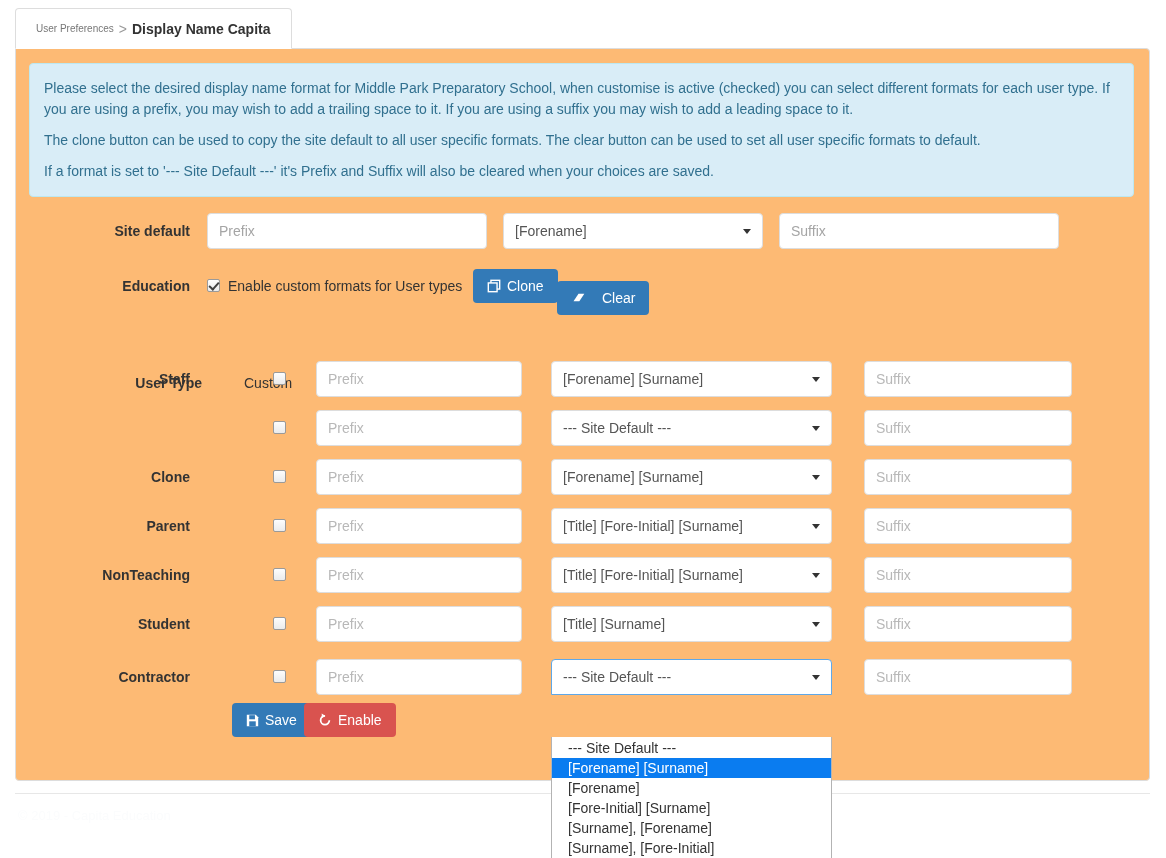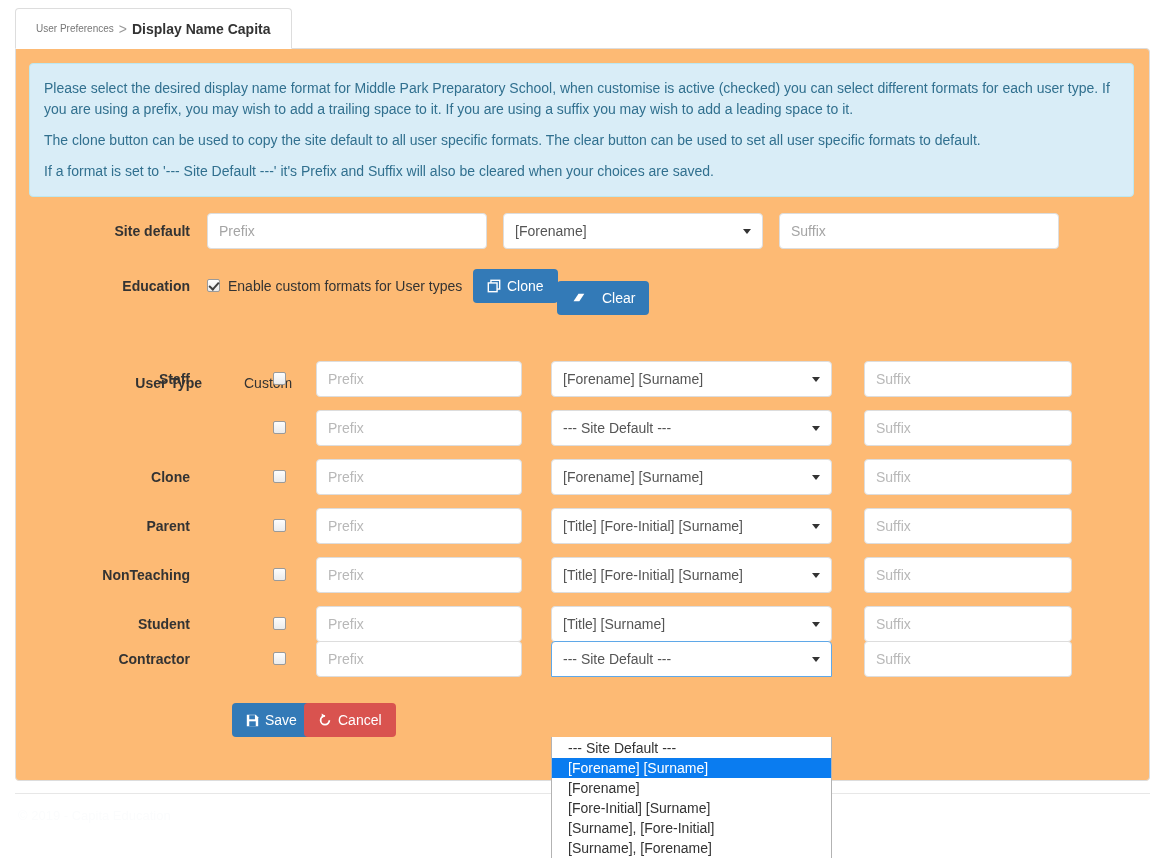--- a/index.html
+++ b/index.html
@@ -327,59 +327,59 @@
       <div class="row" style="top: 557px;">
         <div class="row-label">Student</div>
         <div class="cbx" style="left: 257px; top: 11px;"></div>
         <input class="txt faded" placeholder="Prefix" style="left: 300px; width: 206px;">
         <div class="sel" style="left: 535px; width: 281px;">
           <span class="sel-val">[Title] [Surname]</span>
           <span class="caret"></span>
         </div>
         <input class="txt faded" placeholder="Suffix" style="left: 848px; width: 208px;">
       </div>
-      <div class="row" style="top: 592px; text-decoration: underline;">
+      <div class="row" style="top: 610px; text-decoration: underline;">
         <div class="row-label">Contractor</div>
         <div class="cbx" style="left: 257px; top: 11px;"></div>
         <input class="txt faded" placeholder="Prefix" style="left: 300px; width: 206px;">
         <div class="sel focused" style="left: 535px; width: 281px;">
           <span class="sel-val">--- Site Default ---</span>
           <span class="caret"></span>
         </div>
         <input class="txt faded" placeholder="Suffix" style="left: 848px; width: 208px;">
       </div>
     </div>
 
   <div class="dd-list" id="dd-list">
       <div class="dd-opt">--- Site Default ---</div>
       <div class="dd-opt selected">[Forename] [Surname]</div>
       <div class="dd-opt">[Forename]</div>
       <div class="dd-opt">[Fore-Initial] [Surname]</div>
+      <div class="dd-opt">[Surname], [Forename]</div>
       <div class="dd-opt">[Surname], [Fore-Initial]</div>
-      <div class="dd-opt">[Surname], [Forename]</div>
     </div>
 
   <div class="row" style="top:654px;">
     <button class="btn btn-blue" style="left:216px; top:0;">
       <span>
         <svg width="13" height="13" viewBox="0 0 16 16">
           <path d="M1 1 h11 l3 3 v11 h-14 z" fill="#ffffff"></path>
           <rect x="4" y="1.5" width="7" height="5" fill="#337ab7"></rect>
           <rect x="4" y="9" width="8" height="6" fill="#337ab7"></rect>
         </svg>
       </span>
       <span>Save</span>
     </button>
     <button class="btn btn-red" style="left:288px; top:0;">
       <span>
         <svg width="14" height="14" viewBox="0 0 16 16">
           <path d="M8 3.2 A5 5 0 1 0 13 8.2" fill="none" stroke="#ffffff" stroke-width="2"></path>
           <path d="M4.2 0.6 L8.6 3.4 L4.4 5.6 Z" fill="#ffffff"></path>
         </svg>
       </span>
-      <span>Cancel</span>
+      <span>Enable</span>
     </button>
   </div>
 
 </div>
 
 <div class="hr-bottom"></div>
 <div class="footer-text">© 2019 - Capita Education</div>
 
 </body></html>

